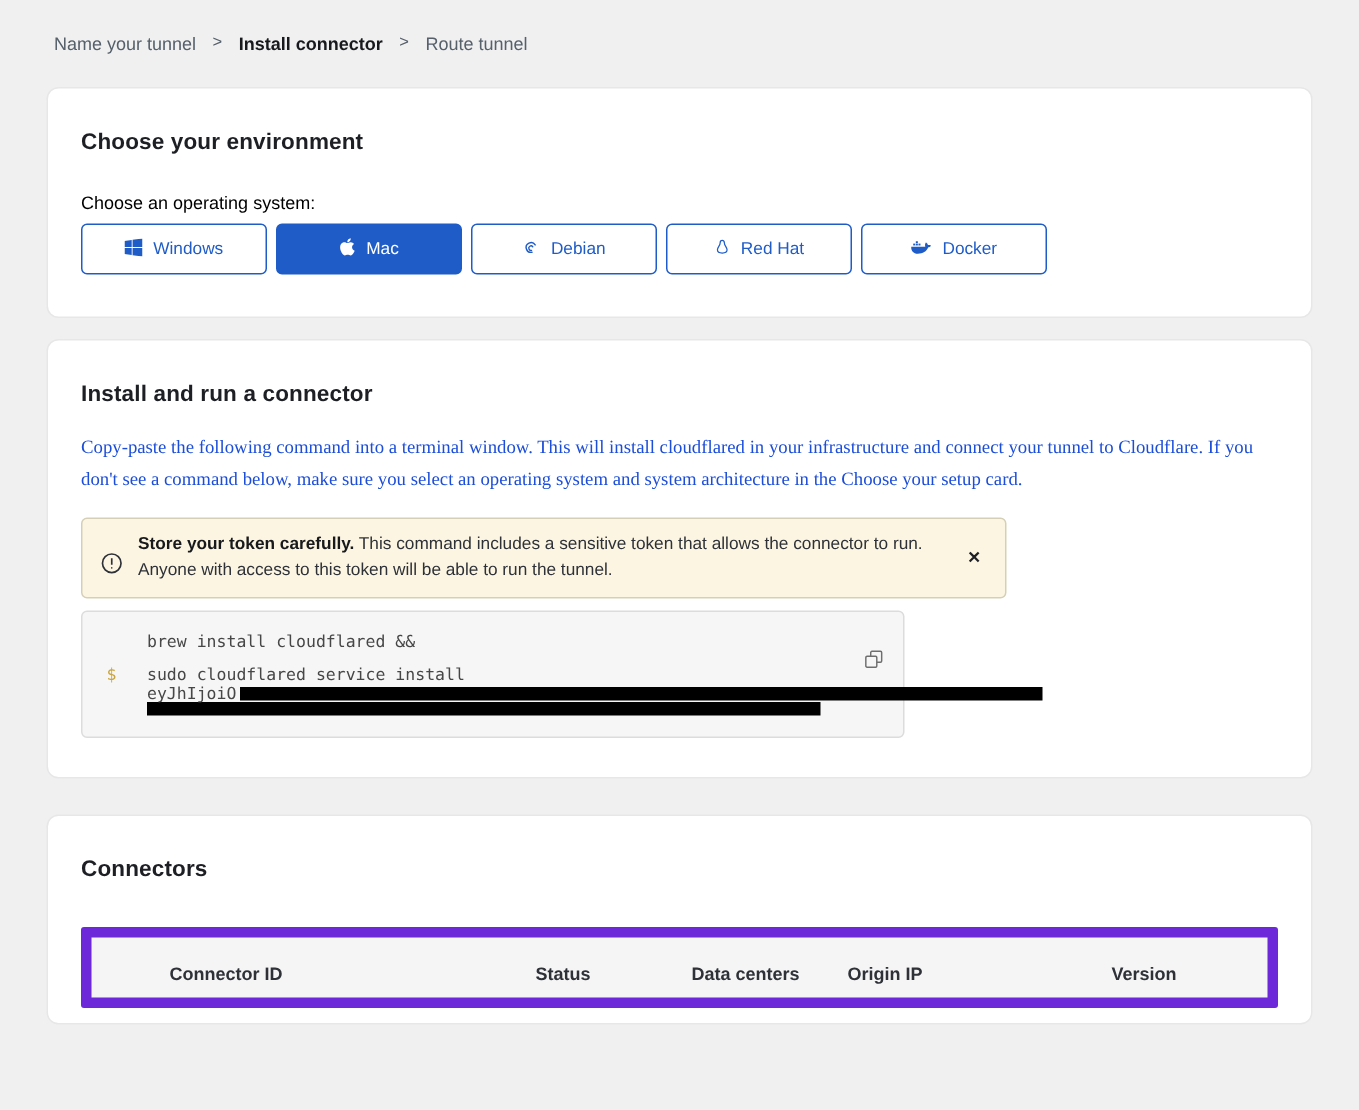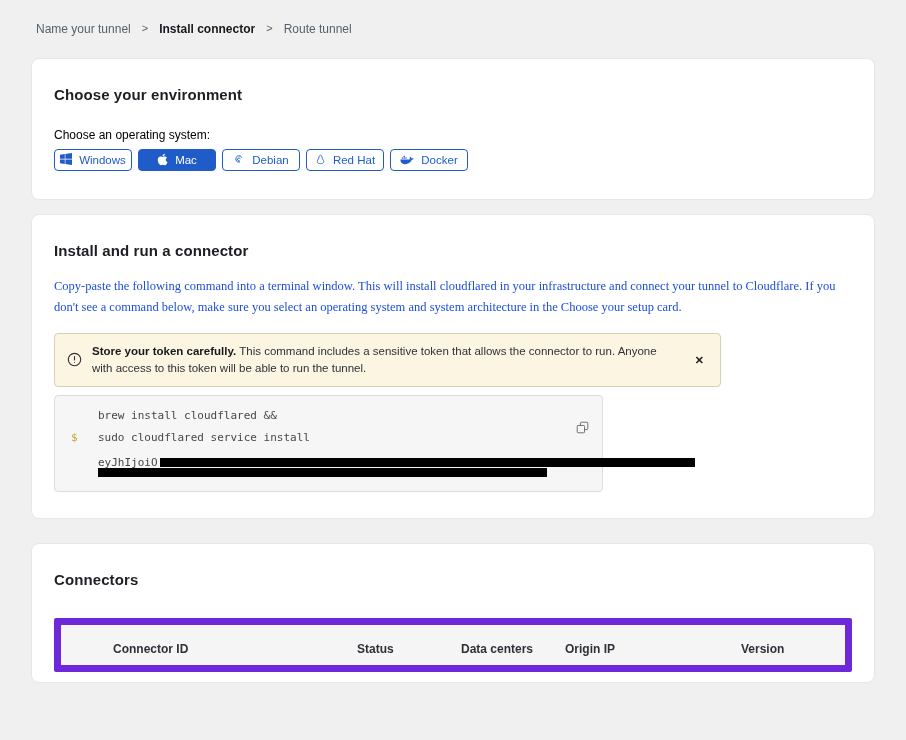--- a/index.html
+++ b/index.html
@@ -18,50 +18,50 @@
   .crumb{cursor:pointer;}
   .crumb.active{font-weight:bold;color:#17191c;}
   .sep{color:#56606b;font-size:11px;}
   
   .card{background:#fff;border:1px solid #e7e7e8;border-radius:8px;padding:27px 22px 28px;margin-top:22px;}
   .card h2{margin:0;font-size:15px;color:#1d1f24;letter-spacing:.1px;}
   
   .os-label{margin-top:25px;font-size:12px;color:#000000;}
   .os-row{display:flex;gap:6px;margin-top:7px;}
   .os-btn{
-    width:78px;height:22px;display:flex;align-items:center;justify-content:center;gap:7px;
+    width:124px;height:22px;display:flex;align-items:center;justify-content:center;gap:7px;
     background:#fff;border:1px solid var(--accent);border-radius:4px;color:var(--accent);
-    font-size:11.5px;font-family:"Liberation Sans",sans-serif;cursor:pointer;padding:5px;
+    font-size:11.5px;font-family:"Liberation Sans",sans-serif;cursor:pointer;padding:16px;
   }
   .os-btn.selected{background:var(--accent);color:#fff;}
   .os-btn svg{flex:0 0 auto;}
   
   .card-install{margin-top:14px;padding-bottom:26px;}
   .desc{font-size:12.5px;line-height:21px;margin:17px 0 0;color:#1d4ed8;font-family:Liberation Serif, serif;}
   .alert{
-    display:flex;align-items:center;gap:10px;width:667px;margin-top:15px;
+    display:flex;align-items:flex-end;gap:10px;width:617px;margin-top:15px;
     background:var(--alert-bg);border:1px solid var(--alert-border);border-radius:4px;
     padding:9px 10px 9px 12px;font-size:11.5px;line-height:17px;color:#2e3138;
   }
   .alert-icon{margin-top:3px;}
   .alert-text b{color:#17191c;}
   .alert-close{
     margin-left:auto;align-self:center;background:none;border:none;padding:2px 6px;
     font-size:11px;font-weight:bold;color:#1d1f24;cursor:pointer;line-height:1;
   }
   .codeblock{
     position:relative;width:549px;margin-top:8px;background:#f6f6f6;border:1px solid #dcdcdc;
     border-radius:4px;padding:13px 16px 14px;
     font-family:"DejaVu Sans Mono","Liberation Mono",monospace;font-size:11px;color:#474747;
   }
   .code-grid{display:grid;grid-template-columns:14px 1fr;column-gap:13px;row-gap:0;}
   .code-line{line-height:14px;white-space:pre;}
   .code-spacer{height:8px;}
   .prompt{color:#caa53d;line-height:14px;}
-  .token-line{display:flex;align-items:center;line-height:11px;margin-top:12px;}
+  .token-line{display:flex;align-items:center;line-height:11px;margin-top:0;}
   .redact{background:#000;height:9px;display:inline-block;}
   .redact-1{width:535px;margin-left:2px;}
   .redact-2{width:449px;display:block;margin-top:0;}
   .copy-btn{position:absolute;right:13px;top:25px;background:none;border:none;padding:0;cursor:pointer;}
   
   .card-connectors{margin-top:24px;padding-bottom:10px;}
   .table{
     margin-top:30px;background:#f5f5f5;border:7px solid #6d28d9;border-radius:2px;
     padding:17px 10px 9px 52px;
   }

